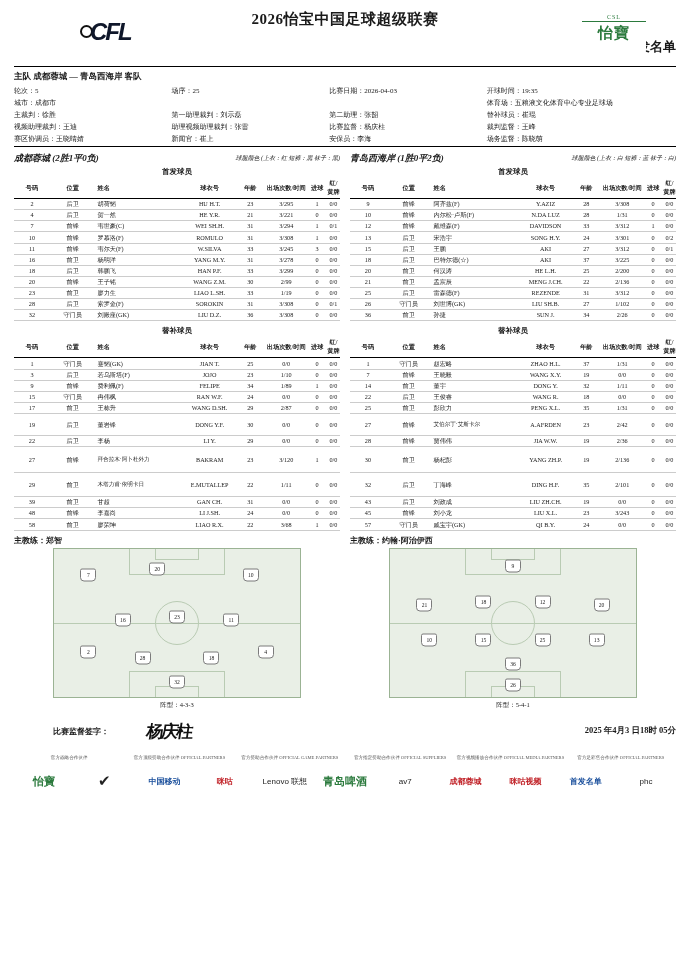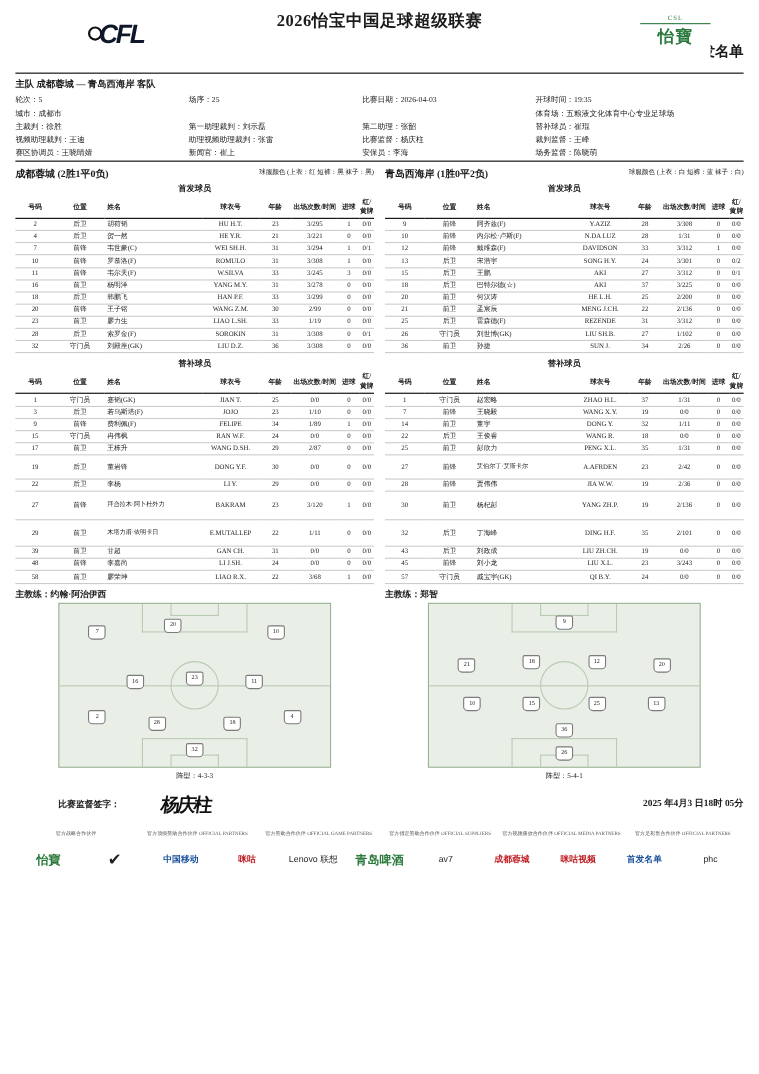--- a/index.html
+++ b/index.html
@@ -47,21 +47,21 @@
   hr.rule { border:0; border-top:1px solid #000; margin:2px 0 4px; }
 
   
   .match-line { font-weight:bold; font-size:8.5px; margin:1px 0 3px; }
   .meta-grid { display:grid; grid-template-columns:1fr 1fr 1fr 1.2fr; row-gap:2px; font-size:7px; }
   .meta-grid div { white-space:nowrap; }
 
   
   .teams { display:flex; gap:10px; margin-top:5px; }
   .team { width:50%; }
-  .team-head { display:flex; justify-content:space-between; align-items:flex-start; }
+  .team-head { display:flex; justify-content:space-between; align-items:center;font-style:italic; }
   .team-name { font-weight:bold; font-size:9px; }
   .kit { font-size:6px; }
   .sect { font-weight:bold; font-size:7.5px; text-align:center; margin:2px 0 1px; }
 
   table { width:100%; border-collapse:collapse; font-size:6.2px; }
   thead td { font-weight:bold; border-bottom:1px solid #000; padding:1px 0; }
   tbody td { border-bottom:1px solid #ccc; padding:1.2px 0; line-height:1.25; }
   td.num { width:11%; text-align:center; }
   td.pos { width:14%; text-align:center; }
   td.nm  { width:27%; text-align:left; padding-left:2px; }
@@ -728,22 +728,22 @@
               <td class="ap">0/0</td>
               <td class="gl">0</td>
               <td class="cd">0/0</td>
             </tr>
         </tbody>
       </table>
     </div>
   </div>
 
   <div class="coaches">
+    <div class="coach">主教练：郑智</div>
     <div class="coach">主教练：约翰·阿治伊西</div>
-    <div class="coach">主教练：郑智</div>
   </div>
 
   <div class="pitches">
     <div class="pitch-wrap">
       <div class="pitch">
         <div class="ctr-line"></div>
         <div class="ctr-circle"></div>
         <div class="box-top"></div>
         <div class="gbox-top"></div>
         <div class="box-bot"></div>

